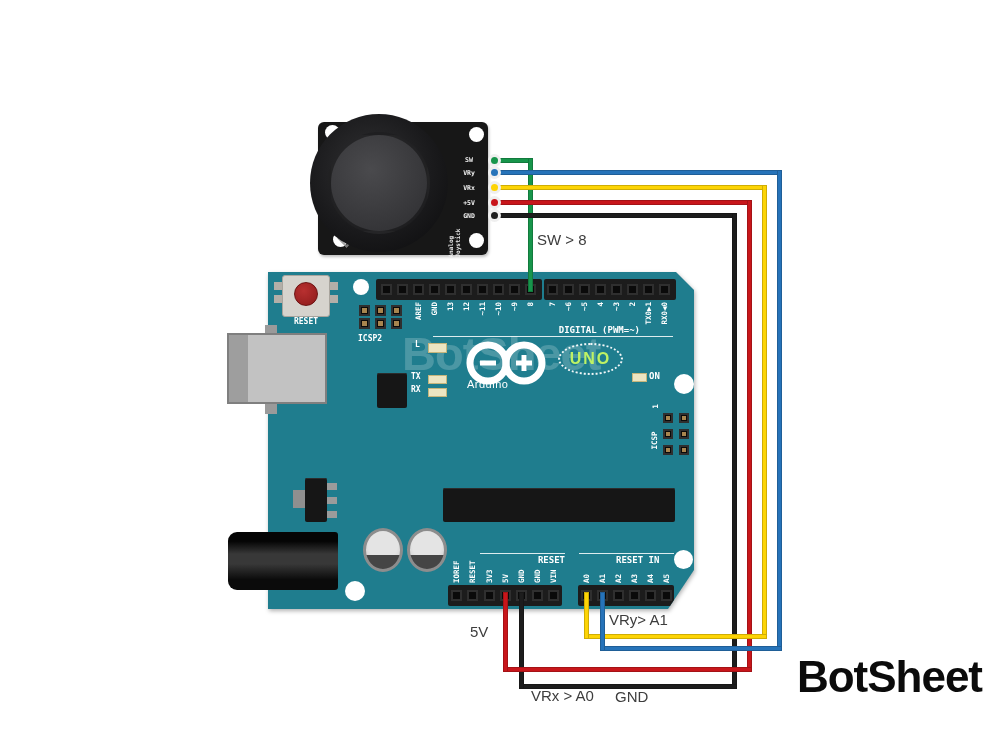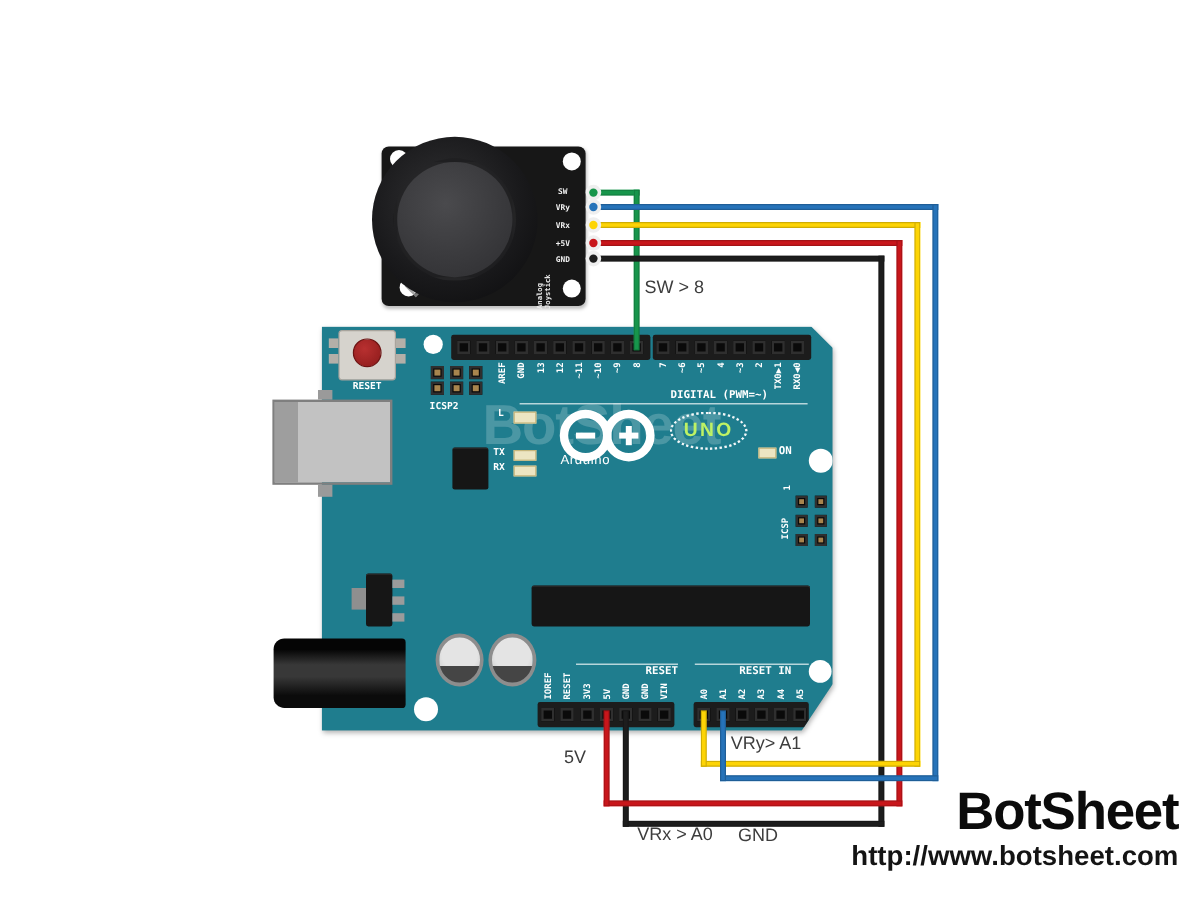--- a/index.html
+++ b/index.html
@@ -308,16 +308,15 @@
   <div id="annotations">
       <div class="wlabel" style="left: 537px; top: 231px;">SW &gt; 8</div>
       <div class="wlabel" style="left: 470px; top: 623px;">5V</div>
       <div class="wlabel" style="left: 609px; top: 611px;">VRy&gt; A1</div>
       <div class="wlabel" style="left: 531px; top: 639px; margin-top: 48px;">VRx &gt; A0</div>
       <div class="wlabel" style="left: 615px; top: 688px;">GND</div>
     </div>
 
   <div class="footer">
     <div class="logo">BotSheet</div>
-    <div class="url">http://www.botsheet.com</div>
   </div>
 
 </div>
 
 </body></html>

